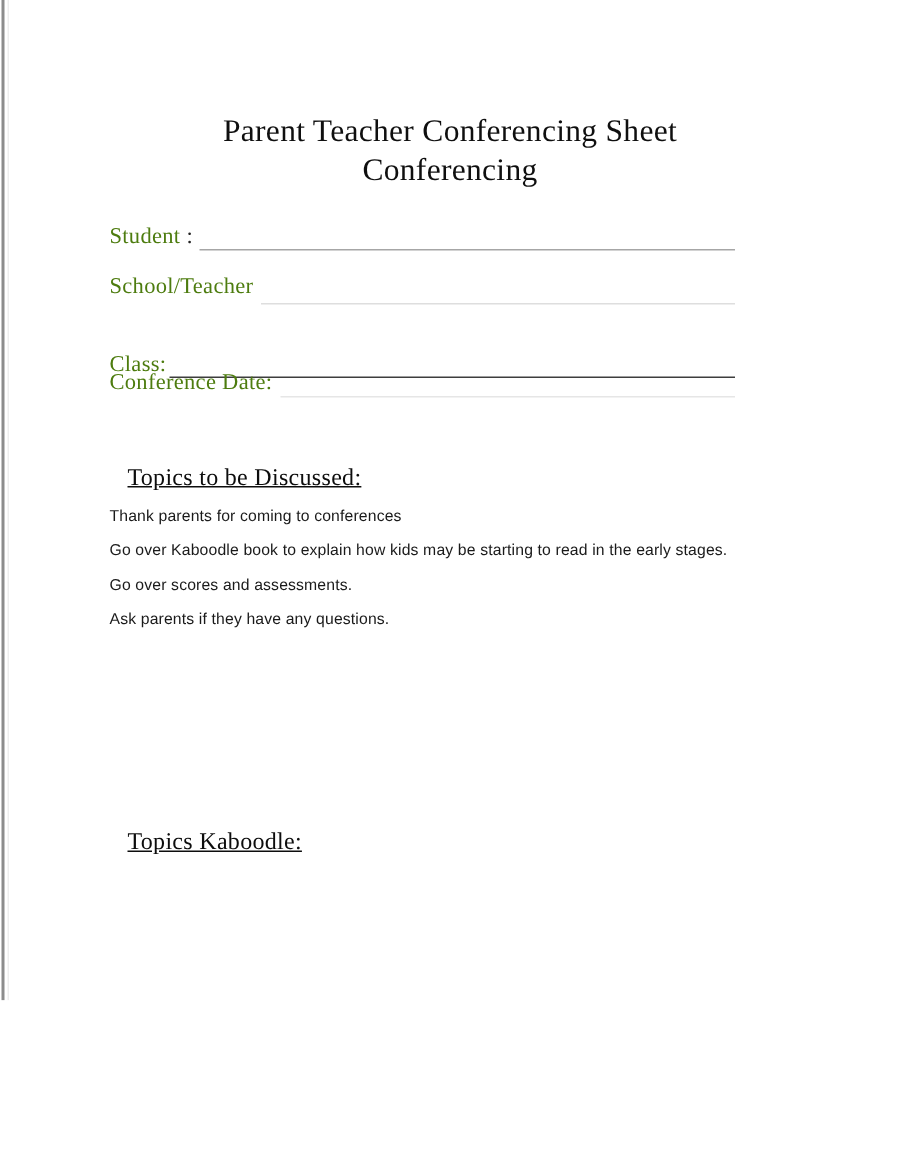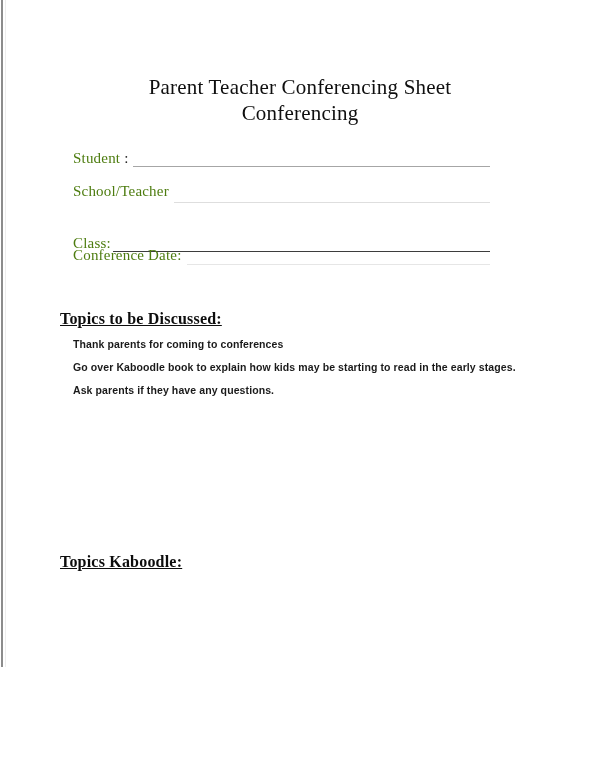--- a/index.html
+++ b/index.html
@@ -46,32 +46,32 @@
     margin-left:5px; margin-bottom:1px;
   }
   .row-student { top:149px; }
   .row-school  { top:182px; }
   .row-class   { top:234px; }
   .row-date    { top:246px; }
   .row-school .field-line { border-bottom-color:#dedede; margin-bottom:-2px; }
   .row-class  .field-line { border-bottom-color:#3d3d3d; margin-left:2px; }
   .row-date   .field-line { border-bottom-color:#e6e6e6; margin-bottom:0; }
   .section-heading {
-    position:absolute; left:60px;
-    font-weight:bold; font-size:16px; line-height:20px;
+    position:absolute; left:85px;
+    font-weight:normal; font-size:16px; line-height:20px;
     text-decoration:underline;
     color:#0d0d0d;
     letter-spacing:0.2px;
   }
   .h-topics    { top:309px; }
   .h-discussed { top:552px; }
   .topic-list {
     position:absolute; left:73px; top:333px; right:74px;
     font-family:"Liberation Sans","DejaVu Sans",sans-serif;
-    font-size:10.5px; color:#1a1a1a;font-weight:bold;
+    font-size:10.5px; color:#1a1a1a;
   }
   .topic-item {
     height:23px; line-height:23px;
     white-space:nowrap;
     letter-spacing:0.1px;
   }
 </style>
 </head>
 <body>
 
@@ -104,18 +104,19 @@
   <div class="field-row row-date">
     <span class="field-label">Conference Date:</span>
     <span class="field-line"></span>
   </div>
 
   <div class="section-heading h-topics">Topics to be Discussed:</div>
 
   <div class="topic-list">
     <div class="topic-item">Thank parents for coming to conferences</div>
     <div class="topic-item">Go over Kaboodle book to explain how kids may be starting to read in the early stages.</div>
+    <div class="topic-item">Go over scores and assessments.</div>
     <div class="topic-item">Ask parents if they have any questions.</div>
   </div>
 
   <div class="section-heading h-discussed">Topics Kaboodle:</div>
 
 </div>
 
 </body></html>

